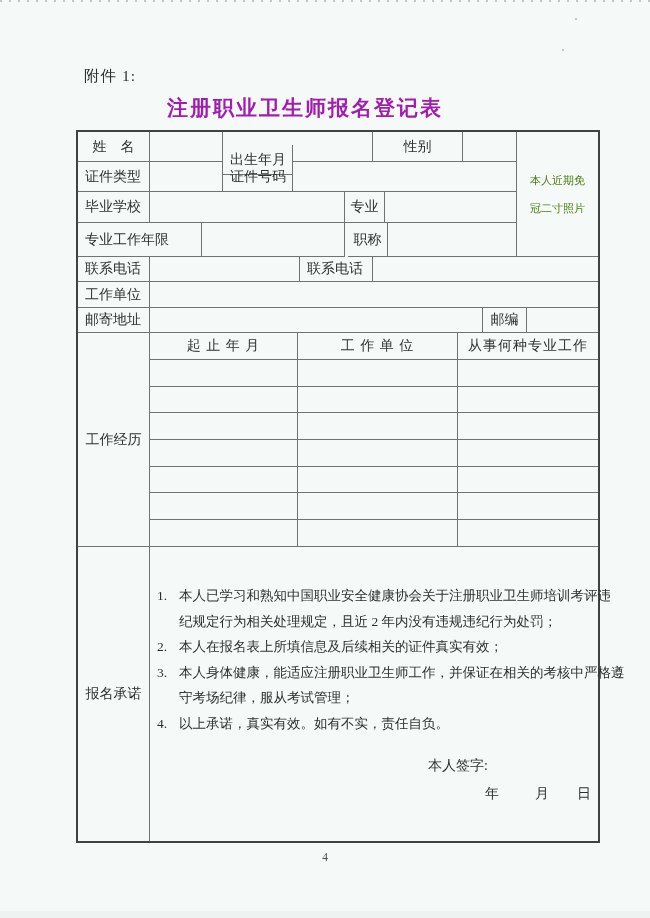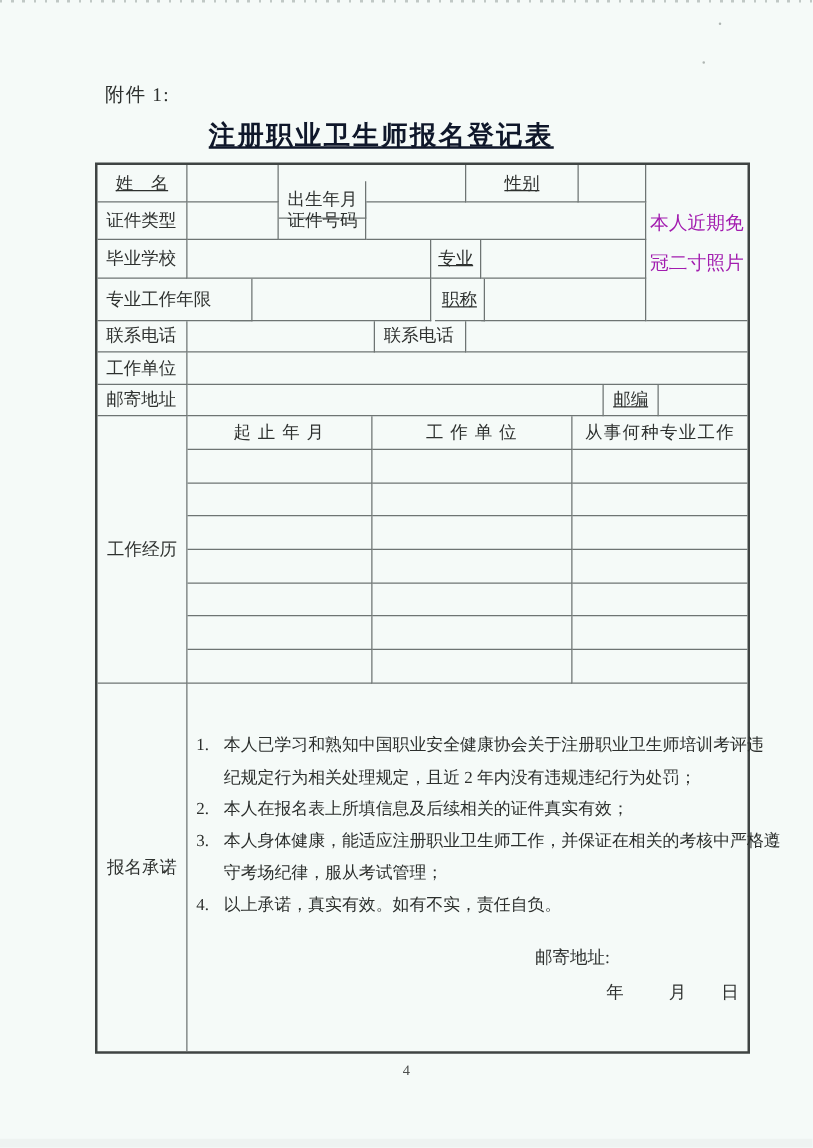--- a/index.html
+++ b/index.html
@@ -10,34 +10,34 @@
     color:#2e312f;
   }
   
   .scan-top-noise{position:absolute;left:0;top:0;width:650px;height:2px;
     background:repeating-linear-gradient(90deg,rgba(70,85,80,.30) 0 2px,transparent 2px 9px);}
   .scan-dot{position:absolute;width:2px;height:2px;background:rgba(90,100,96,.45);border-radius:50%;}
   .scan-bottom{position:absolute;left:0;bottom:0;width:650px;height:7px;background:#eef3f1;}
 
   .attachment{position:absolute;left:84px;top:66px;font-size:15.5px;letter-spacing:1px;}
   .doc-title{position:absolute;left:0;top:94px;width:610px;text-align:center;
-    font-size:21px;font-weight:bold;letter-spacing:2px;color:#0f172a;text-decoration:underline;}
+    font-size:21px;font-weight:bold;letter-spacing:2px;color:#a21caf;}
 
   .form-table{position:absolute;left:76px;top:130px;width:524px;height:713px;
     border:2px solid #3f4443;box-sizing:border-box;}
   .cell{position:absolute;box-sizing:border-box;
     border-right:1px solid #6e7473;border-bottom:1px solid #6e7473;}
   .er{border-right:none;}
   .eb{border-bottom:none;}
   .label{display:flex;align-items:center;font-size:14px;color:#30333
 1;}
   .pl{padding-left:7px;}
-  .ctr{justify-content:center;text-decoration:underline;}
+  .ctr{justify-content:center;}
   .photo-cell{display:flex;flex-direction:column;align-items:center;justify-content:center;
-    gap:13px;font-size:15px;color:#a21caf;}
+    gap:13px;font-size:11px;color:#4d7c0f;}
   .wh-head{display:flex;align-items:center;justify-content:center;font-size:14px;letter-spacing:1px;}
   .section-label{display:flex;align-items:center;justify-content:center;font-size:14px;font-family:Liberation Serif, serif;}
 
   .pledge-list{position:absolute;left:0;top:36px;width:448px;}
   .pledge-line{display:flex;padding-left:7px;font-size:13.5px;line-height:25.6px;color:#2c2f2d;}
   .pledge-num{width:22px;flex:none;}
   .pledge-text{flex:1;white-space:nowrap;}
   .sig-label{position:absolute;left:278px;top:210px;font-size:14px;}
   .date-y{position:absolute;left:335px;top:238px;font-size:14px;}
   .date-m{position:absolute;left:385px;top:238px;font-size:14px;}
@@ -152,21 +152,21 @@
       </div>
       <div class="pledge-line">
         <span class="pledge-num"></span>
         <span class="pledge-text">守考场纪律，服从考试管理；</span>
       </div>
       <div class="pledge-line">
         <span class="pledge-num">4.</span>
         <span class="pledge-text">以上承诺，真实有效。如有不实，责任自负。</span>
       </div>
     </div>
-    <div class="sig-label">邮寄地址:</div>
+    <div class="sig-label">本人签字:</div>
     <div class="date-y">年</div>
     <div class="date-m">月</div>
     <div class="date-d">日</div>
   </div>
 
 </div>
 
 <div class="page-num">4</div>
 
 </body></html>

